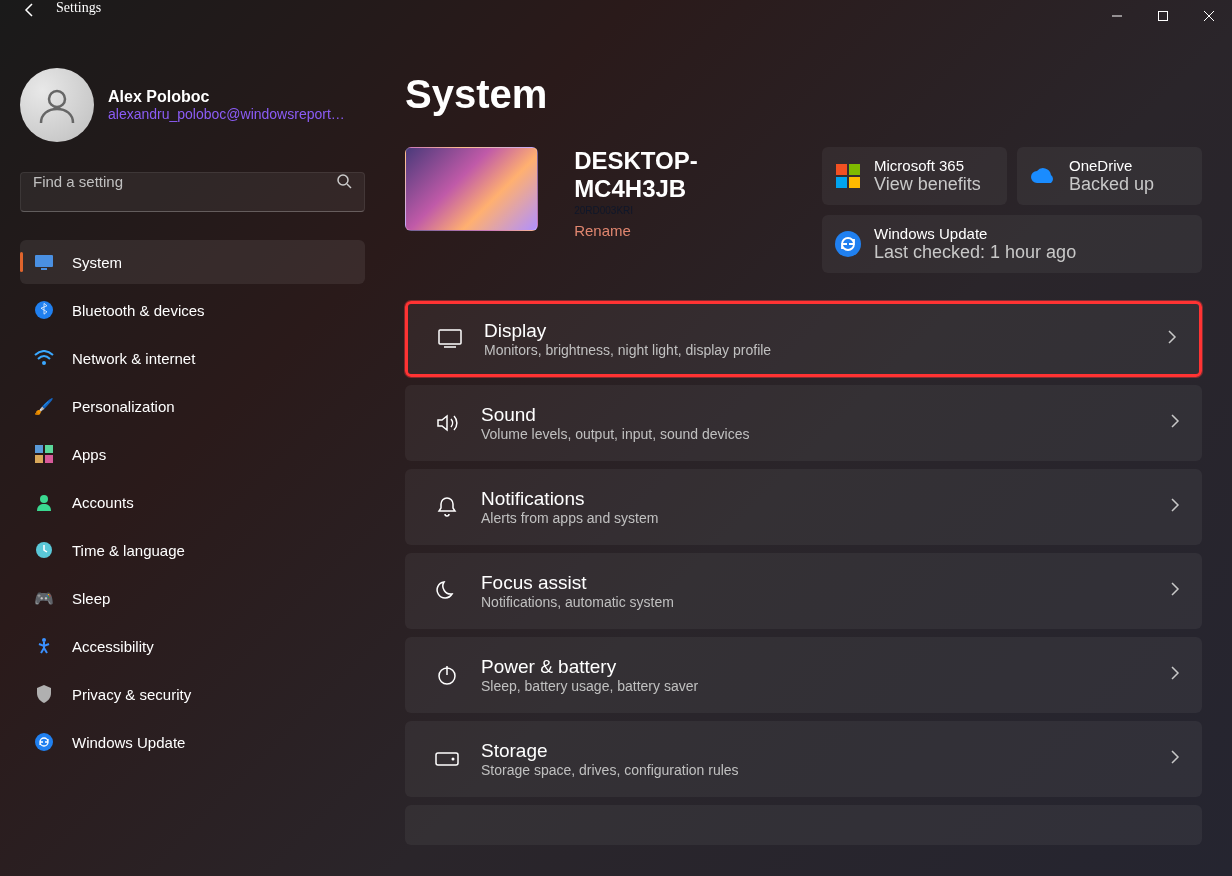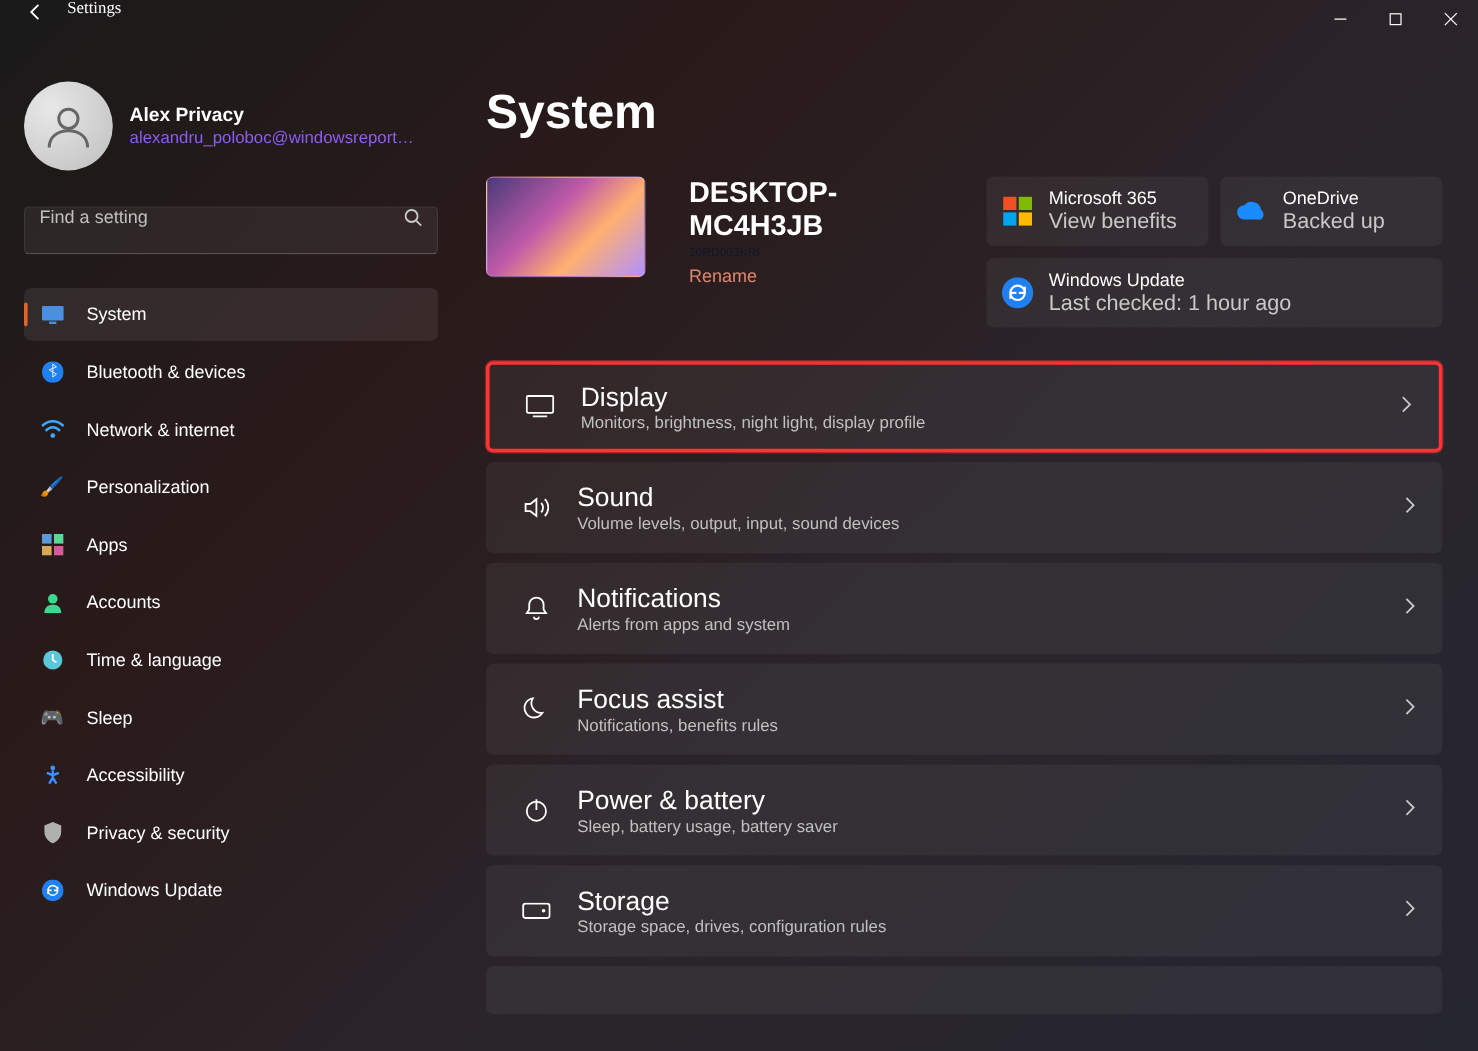--- a/index.html
+++ b/index.html
@@ -118,21 +118,21 @@
 }
 .setting-item.highlighted {
   border: 3px solid #ff3333;
   box-shadow: 0 0 0 1px rgba(255,60,60,0.4);
 }
 .setting-icon {
   width: 40px; display:flex; align-items:center; justify-content:center;
   margin-right: 14px; color: #e8e8e8;
 }
 .setting-text { flex: 1; }
-.setting-title { font-size: 22px; font-weight: 500; }
+.setting-title { font-size: 19px; font-weight: 500; }
 .setting-desc { font-size: 14px; color: #c0c0c0; }
 .chevron { color: #c8c8c8; }
 .ms365 {
   display: grid; grid-template-columns: 1fr 1fr; grid-template-rows: 1fr 1fr;
   width: 24px; height: 24px; gap: 2px;
 }
 .ms365 div:nth-child(1){background:#f25022}
 .ms365 div:nth-child(2){background:#7fba00}
 .ms365 div:nth-child(3){background:#00a4ef}
 .ms365 div:nth-child(4){background:#ffb900}
@@ -170,21 +170,21 @@
 <div class="layout">
   <aside class="sidebar">
     <div class="profile">
       <div class="avatar">
         <svg width="44" height="44" viewBox="0 0 44 44">
             <circle cx="22" cy="16" r="8" fill="none" stroke="#666" stroke-width="2.5"></circle>
             <path d="M6 40c0-9 7-14 16-14s16 5 16 14" fill="none" stroke="#666" stroke-width="2.5"></path>
           </svg>
       </div>
       <div>
-        <div class="profile-name">Alex Privacy</div>
+        <div class="profile-name">Alex Poloboc</div>
         <div class="profile-email">alexandru_poloboc@windowsreport…</div>
       </div>
     </div>
     <div class="search">
       <input placeholder="Find a setting" style="">
       <svg width="16" height="16" viewBox="0 0 16 16">
           <circle cx="7" cy="7" r="5" fill="none" stroke="#ccc" stroke-width="1.5"></circle>
           <line x1="11" y1="11" x2="15" y2="15" stroke="#ccc" stroke-width="1.5"></line>
         </svg>
     </div>
@@ -384,21 +384,21 @@
             </svg></span>
       </div>
       <div class="setting-item">
         <div class="setting-icon">
             <svg width="22" height="22" viewBox="0 0 22 22">
               <path d="M16 14A8 8 0 018 2a8 8 0 108 12z" fill="none" stroke="#fff" stroke-width="1.5"></path>
             </svg>
           </div>
         <div class="setting-text">
           <div class="setting-title">Focus assist</div>
-          <div class="setting-desc">Notifications, benefits rules</div>
+          <div class="setting-desc">Notifications, automatic system</div>
         </div>
         <span class="chevron"><svg width="10" height="16" viewBox="0 0 10 16">
               <path d="M2 2l6 6-6 6" stroke="#c8c8c8" stroke-width="1.5" fill="none"></path>
             </svg></span>
       </div>
       <div class="setting-item">
         <div class="setting-icon">
             <svg width="22" height="22" viewBox="0 0 22 22">
               <circle cx="11" cy="12" r="8" fill="none" stroke="#fff" stroke-width="1.5"></circle>
               <line x1="11" y1="2" x2="11" y2="11" stroke="#fff" stroke-width="1.5"></line>

